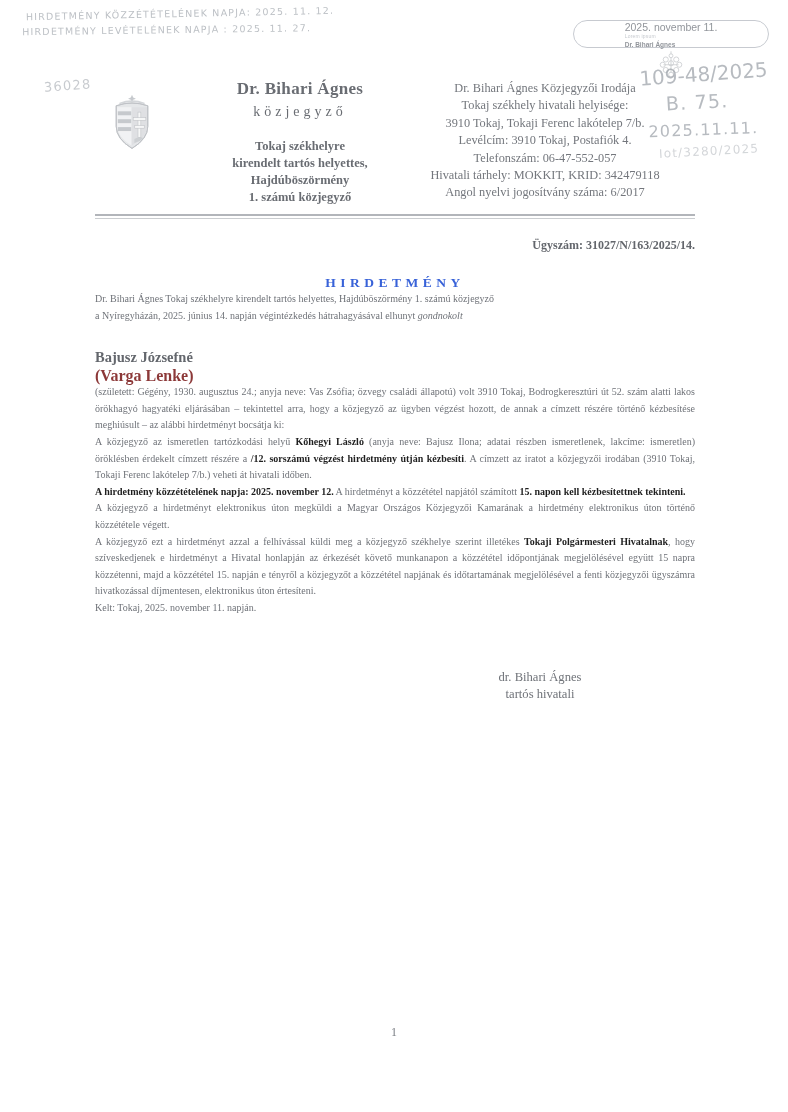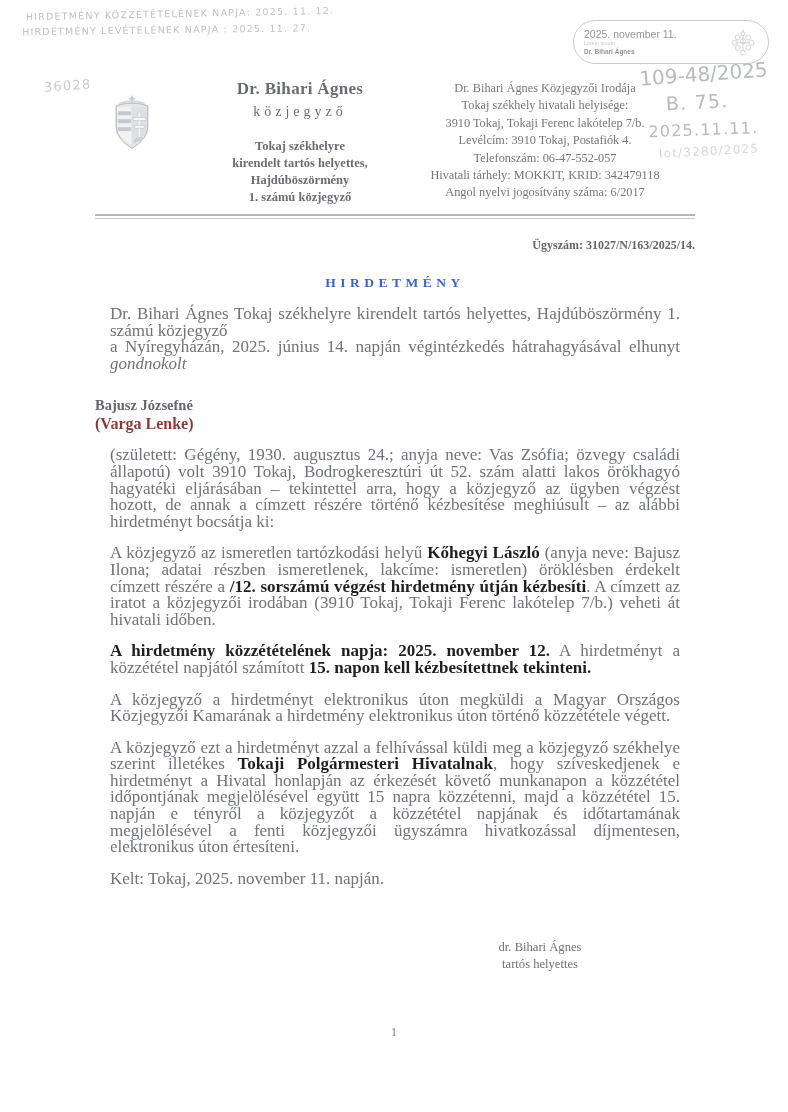--- a/index.html
+++ b/index.html
@@ -34,27 +34,28 @@
   #hw-left{position:absolute;left:44px;top:78px;font-size:13px;transform:rotate(-4deg);opacity:.6;}
   #hw-right{position:absolute;left:640px;top:62px;font-size:10px;opacity:.78;}
   #hw-right .l1{font-size:20px;transform:rotate(-3deg);display:block;letter-spacing:0;}
   #hw-right .l2{font-size:19px;display:block;margin-left:26px;margin-top:4px;transform:rotate(-2deg);}
   #hw-right .l3{font-size:16px;display:block;margin-left:8px;margin-top:8px;transform:rotate(-1deg);}
   #hw-right .l4{font-size:12px;display:block;margin-left:18px;margin-top:5px;transform:rotate(-2deg);opacity:.6;}
 
   
   #stamp{
     position:absolute;left:573px;top:20px;
-    width:196px;height:44px;
+    width:196px;height:28px;
     border:1px solid #b9bec6;
     border-radius:22px;
     box-sizing:border-box;
     display:flex;align-items:center;
     padding:0 10px;
     opacity:.85;
+    flex-direction:column;
   }
   #stamp .txt{flex:1;font-family:"Liberation Sans", sans-serif;color:#6f747c;}
   #stamp .d1{font-size:10.5px;line-height:12px;}
   #stamp .d2{font-size:5px;line-height:7px;color:#b6bbc2;letter-spacing:.2px;}
   #stamp .d3{font-size:6.5px;line-height:9px;font-weight:bold;color:#6f747c;}
   #stamp .seal{width:30px;height:30px;flex:0 0 30px;opacity:.6;}
 
   
   #letterhead{position:absolute;left:95px;top:78px;width:600px;height:130px;}
   #crest{position:absolute;left:13px;top:12px;width:48px;height:60px;opacity:.62;}
@@ -66,22 +67,22 @@
   #rule{position:absolute;left:95px;top:214px;width:600px;}
   #rule .r1{height:2px;background:#8d9299;opacity:.75;}
   #rule .r2{height:1px;background:#9ea3aa;opacity:.6;margin-top:2px;}
 
   
   #body{position:absolute;left:95px;top:238px;width:600px;}
   #case-no{text-align:right;font-size:12px;font-weight:bold;color:#4f535a;}
   #doc-title{margin-top:22px;text-align:center;font-size:13.5px;font-weight:bold;letter-spacing:4.5px;color:#1d4ed8;}
 
   p.para{
-    margin:15px;
-    font-size:17px;
+    margin:0;
+    font-size:10px;
     line-height:16.6px;
     text-align:justify;
     color:#5d6168;
   }
   .gap-lg{margin-top:23px;}
   .gap-md{margin-top:17px;}
   .gap-sm{margin-top:13px;}
   b{font-weight:bold;color:#000000;}
   i{font-style:italic;}
 
@@ -219,18 +220,18 @@
 
     <p class="para gap-md">
       <span>A közjegyző ezt a hirdetményt azzal a felhívással küldi meg a közjegyző székhelye szerint illetékes </span><b>Tokaji Polgármesteri Hivatalnak</b><span>, hogy szíveskedjenek e hirdetményt a Hivatal honlapján az érkezését követő munkanapon a közzététel időpontjának megjelölésével együtt 15 napra közzétenni, majd a közzététel 15. napján e tényről a közjegyzőt a közzététel napjának és időtartamának megjelölésével a fenti közjegyzői ügyszámra hivatkozással díjmentesen, elektronikus úton értesíteni.</span>
     </p>
 
 
     <p class="para gap-sm">Kelt: Tokaj, 2025. november 11. napján.</p>
 
     <div id="signature">
       <div>dr. Bihari Ágnes</div>
-      <div>tartós helyettes</div>
+      <div>tartós hivatali</div>
     </div>
   </div>
 
   <div id="page-num">1</div>
 </div>
 
 </body></html>

